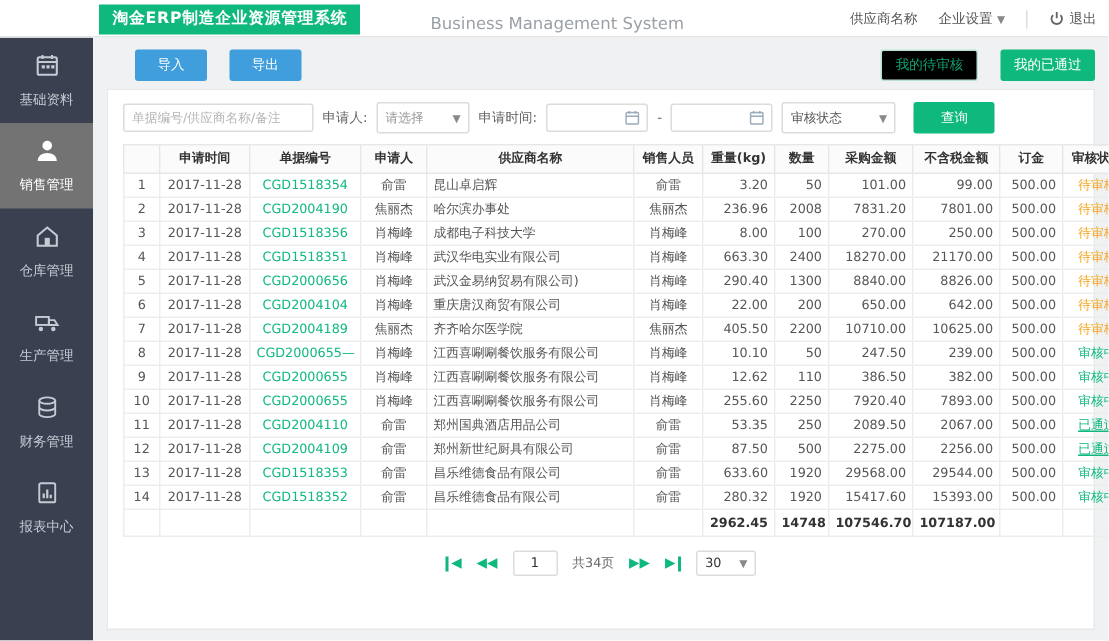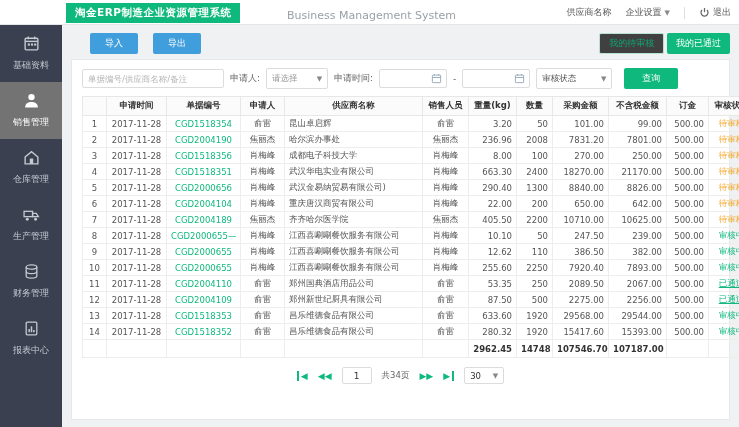--- a/index.html
+++ b/index.html
@@ -20,28 +20,28 @@
   .side-item { height:57px; display:flex; flex-direction:column; align-items:center; justify-content:center; gap:5px; color:#c6cad3; font-size:9px; cursor:pointer; }
   .side-item.active { background:#737373; color:#fff;text-align:right; }
   .side-item svg { width:17px; height:17px; }
 
   
   .main { position:absolute; left:62px; top:25px; right:0; bottom:0; }
   .toolbar { position:absolute; top:8px; left:28px; right:9px; height:19px; }
   .btn { display:inline-block; border:none; border-radius:2px; font-size:9px; cursor:pointer; font-family:inherit; }
   .btn-blue { background:#3f9edb; color:#fff; padding:4px 15px; margin-right:12px; }
   .toolbar-right { position:absolute; right:0; top:0; }
-  .btn-outline-green { background:#404040; color:#0fa571; border:1px solid #b9e2d2; padding:3px 9px; margin-right:0; }
+  .btn-outline-green { background:#000000; color:#0fa571; border:1px solid #b9e2d2; padding:3px 9px; margin-right:12px; }
   .btn-green { background:#0fb97d; color:#fff; padding:4px 9px; }
 
   .card { position:absolute; left:9px; right:9px; top:34px; bottom:7px; background:#fff; border:1px solid #e6e8ea; }
 
   
   .filters { display:flex; align-items:center; gap:6px; padding:8px 10px 7px 10px; font-size:9px; color:#666; flex-wrap:nowrap; }
-  .txt-input { height:19px; width:142px; border:1px solid #dcdcdc; border-radius:2px; font-size:8.5px; padding:0 5px; color:#333; font-family:inherit; }
+  .txt-input { height:19px; width:127px; border:1px solid #dcdcdc; border-radius:2px; font-size:8.5px; padding:0 5px; color:#333; font-family:inherit; }
   .txt-input::placeholder { color:#b5b5b5; }
   .sel { height:21px; border:1px solid #dcdcdc; border-radius:2px; background:#fff; display:inline-flex; align-items:center; justify-content:space-between; padding:0 5px; color:#999; font-size:8.5px; cursor:pointer; }
   .sel-applicant { width:62px; }
   .sel-status { width:76px; color:#555; }
   .date-input { height:19px; width:68px; border:1px solid #dcdcdc; border-radius:2px; background:#fff; display:inline-flex; align-items:center; justify-content:flex-end; padding:0 4px; cursor:text; }
   .date-input svg { width:11px; height:11px; color:#8a9; }
   .btn-search { background:#0fb97d; color:#fff; padding:4px 18px; margin-left:6px; }
 
   
   .table-wrap { padding:0 10px; }

